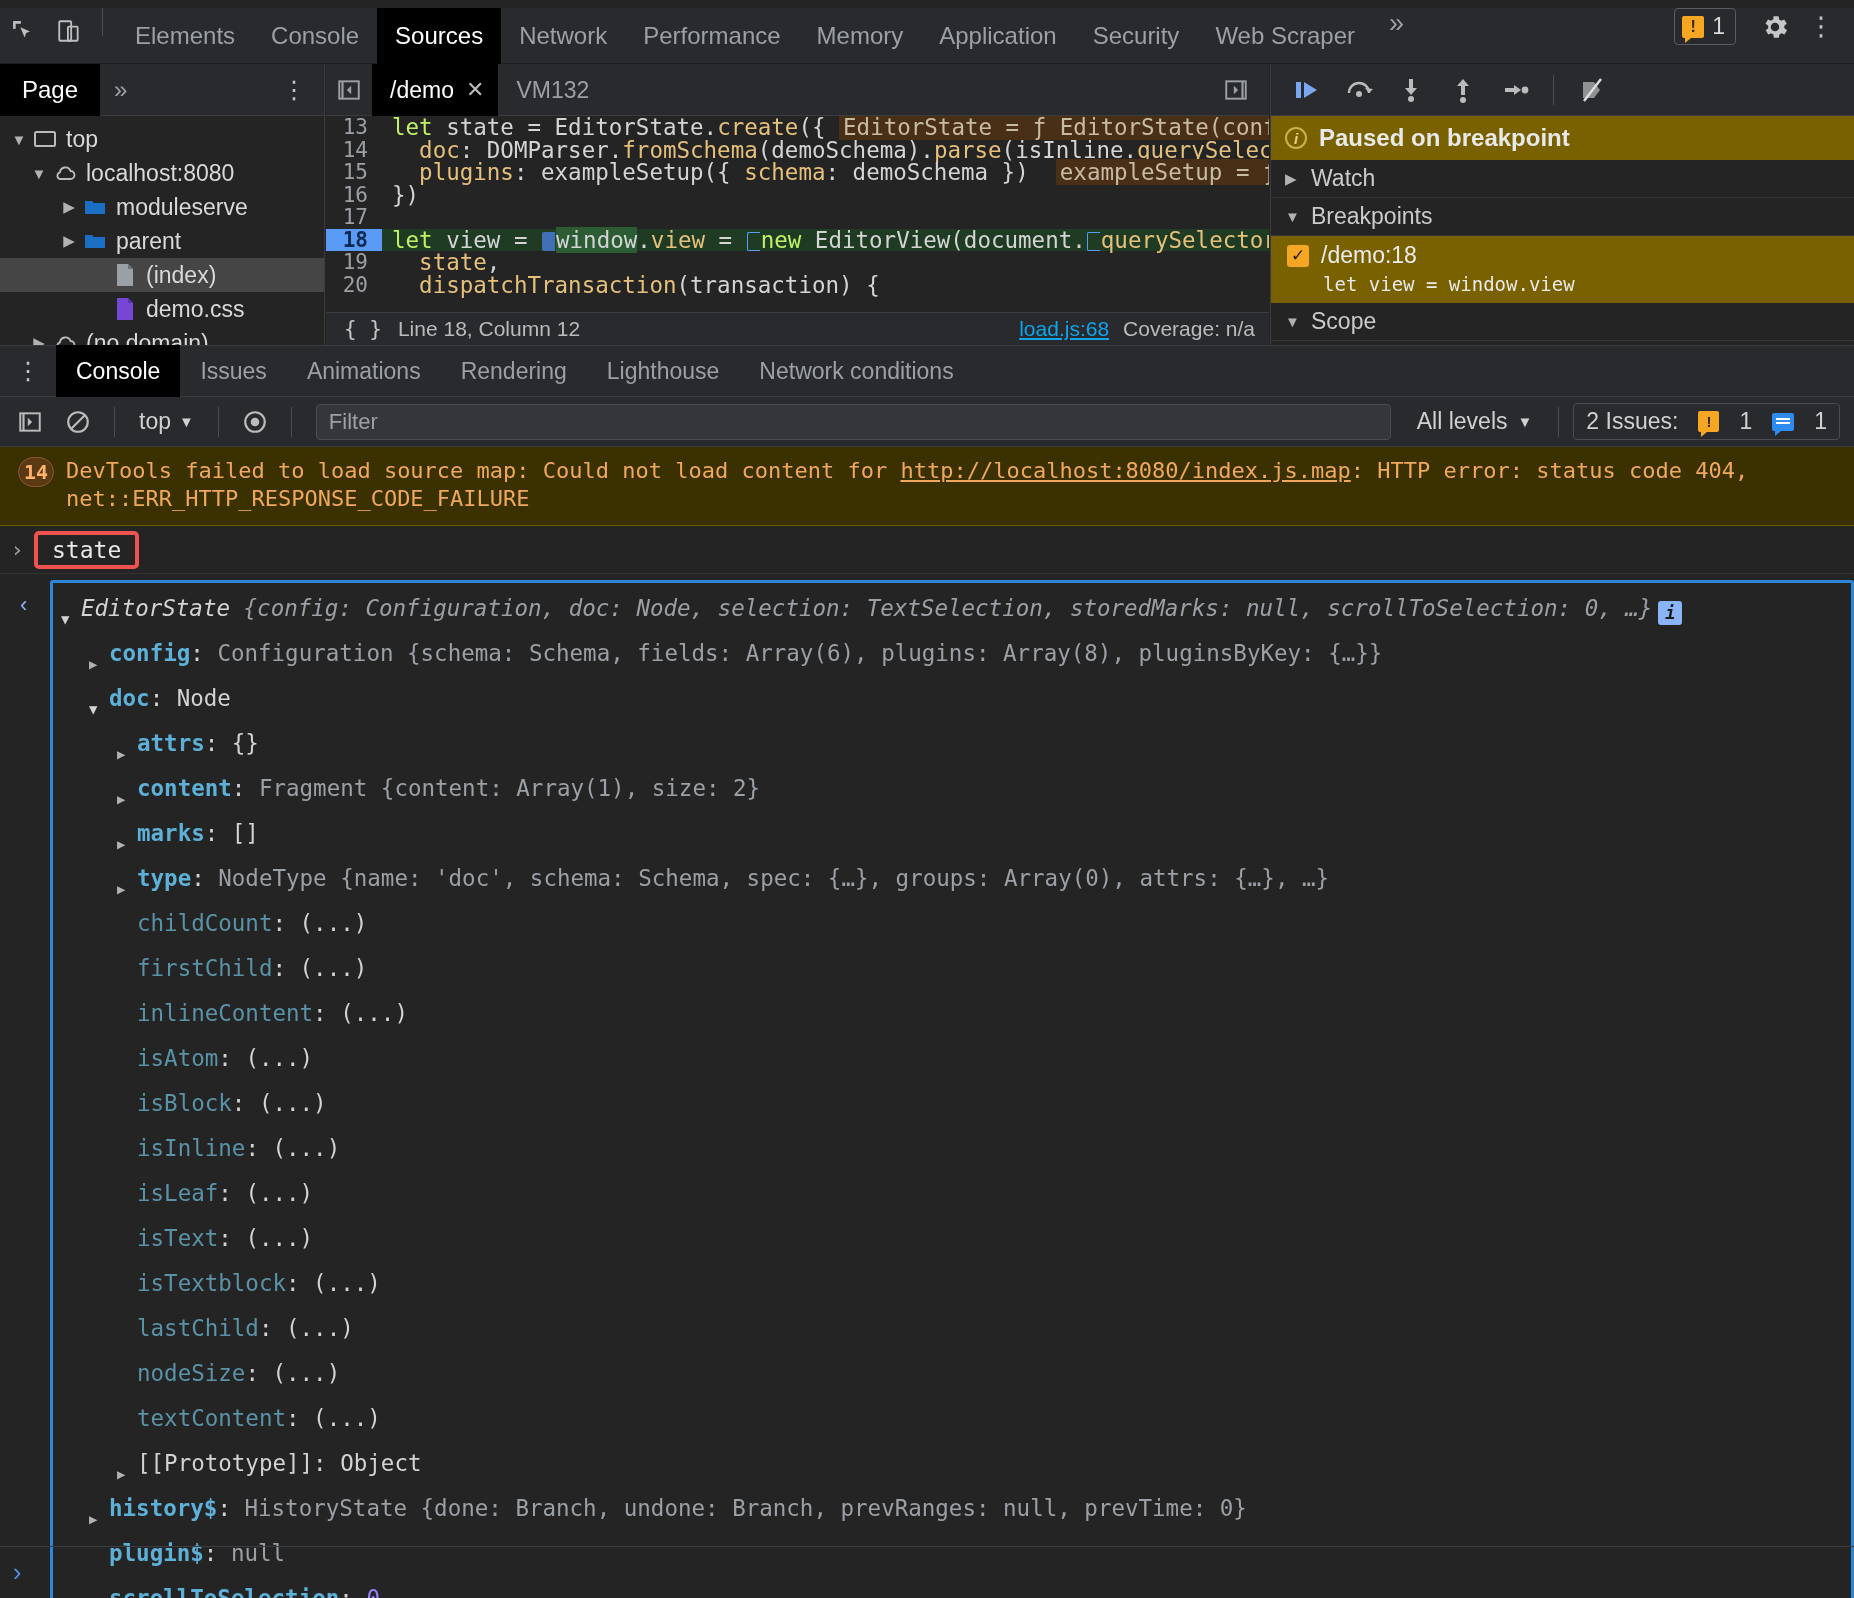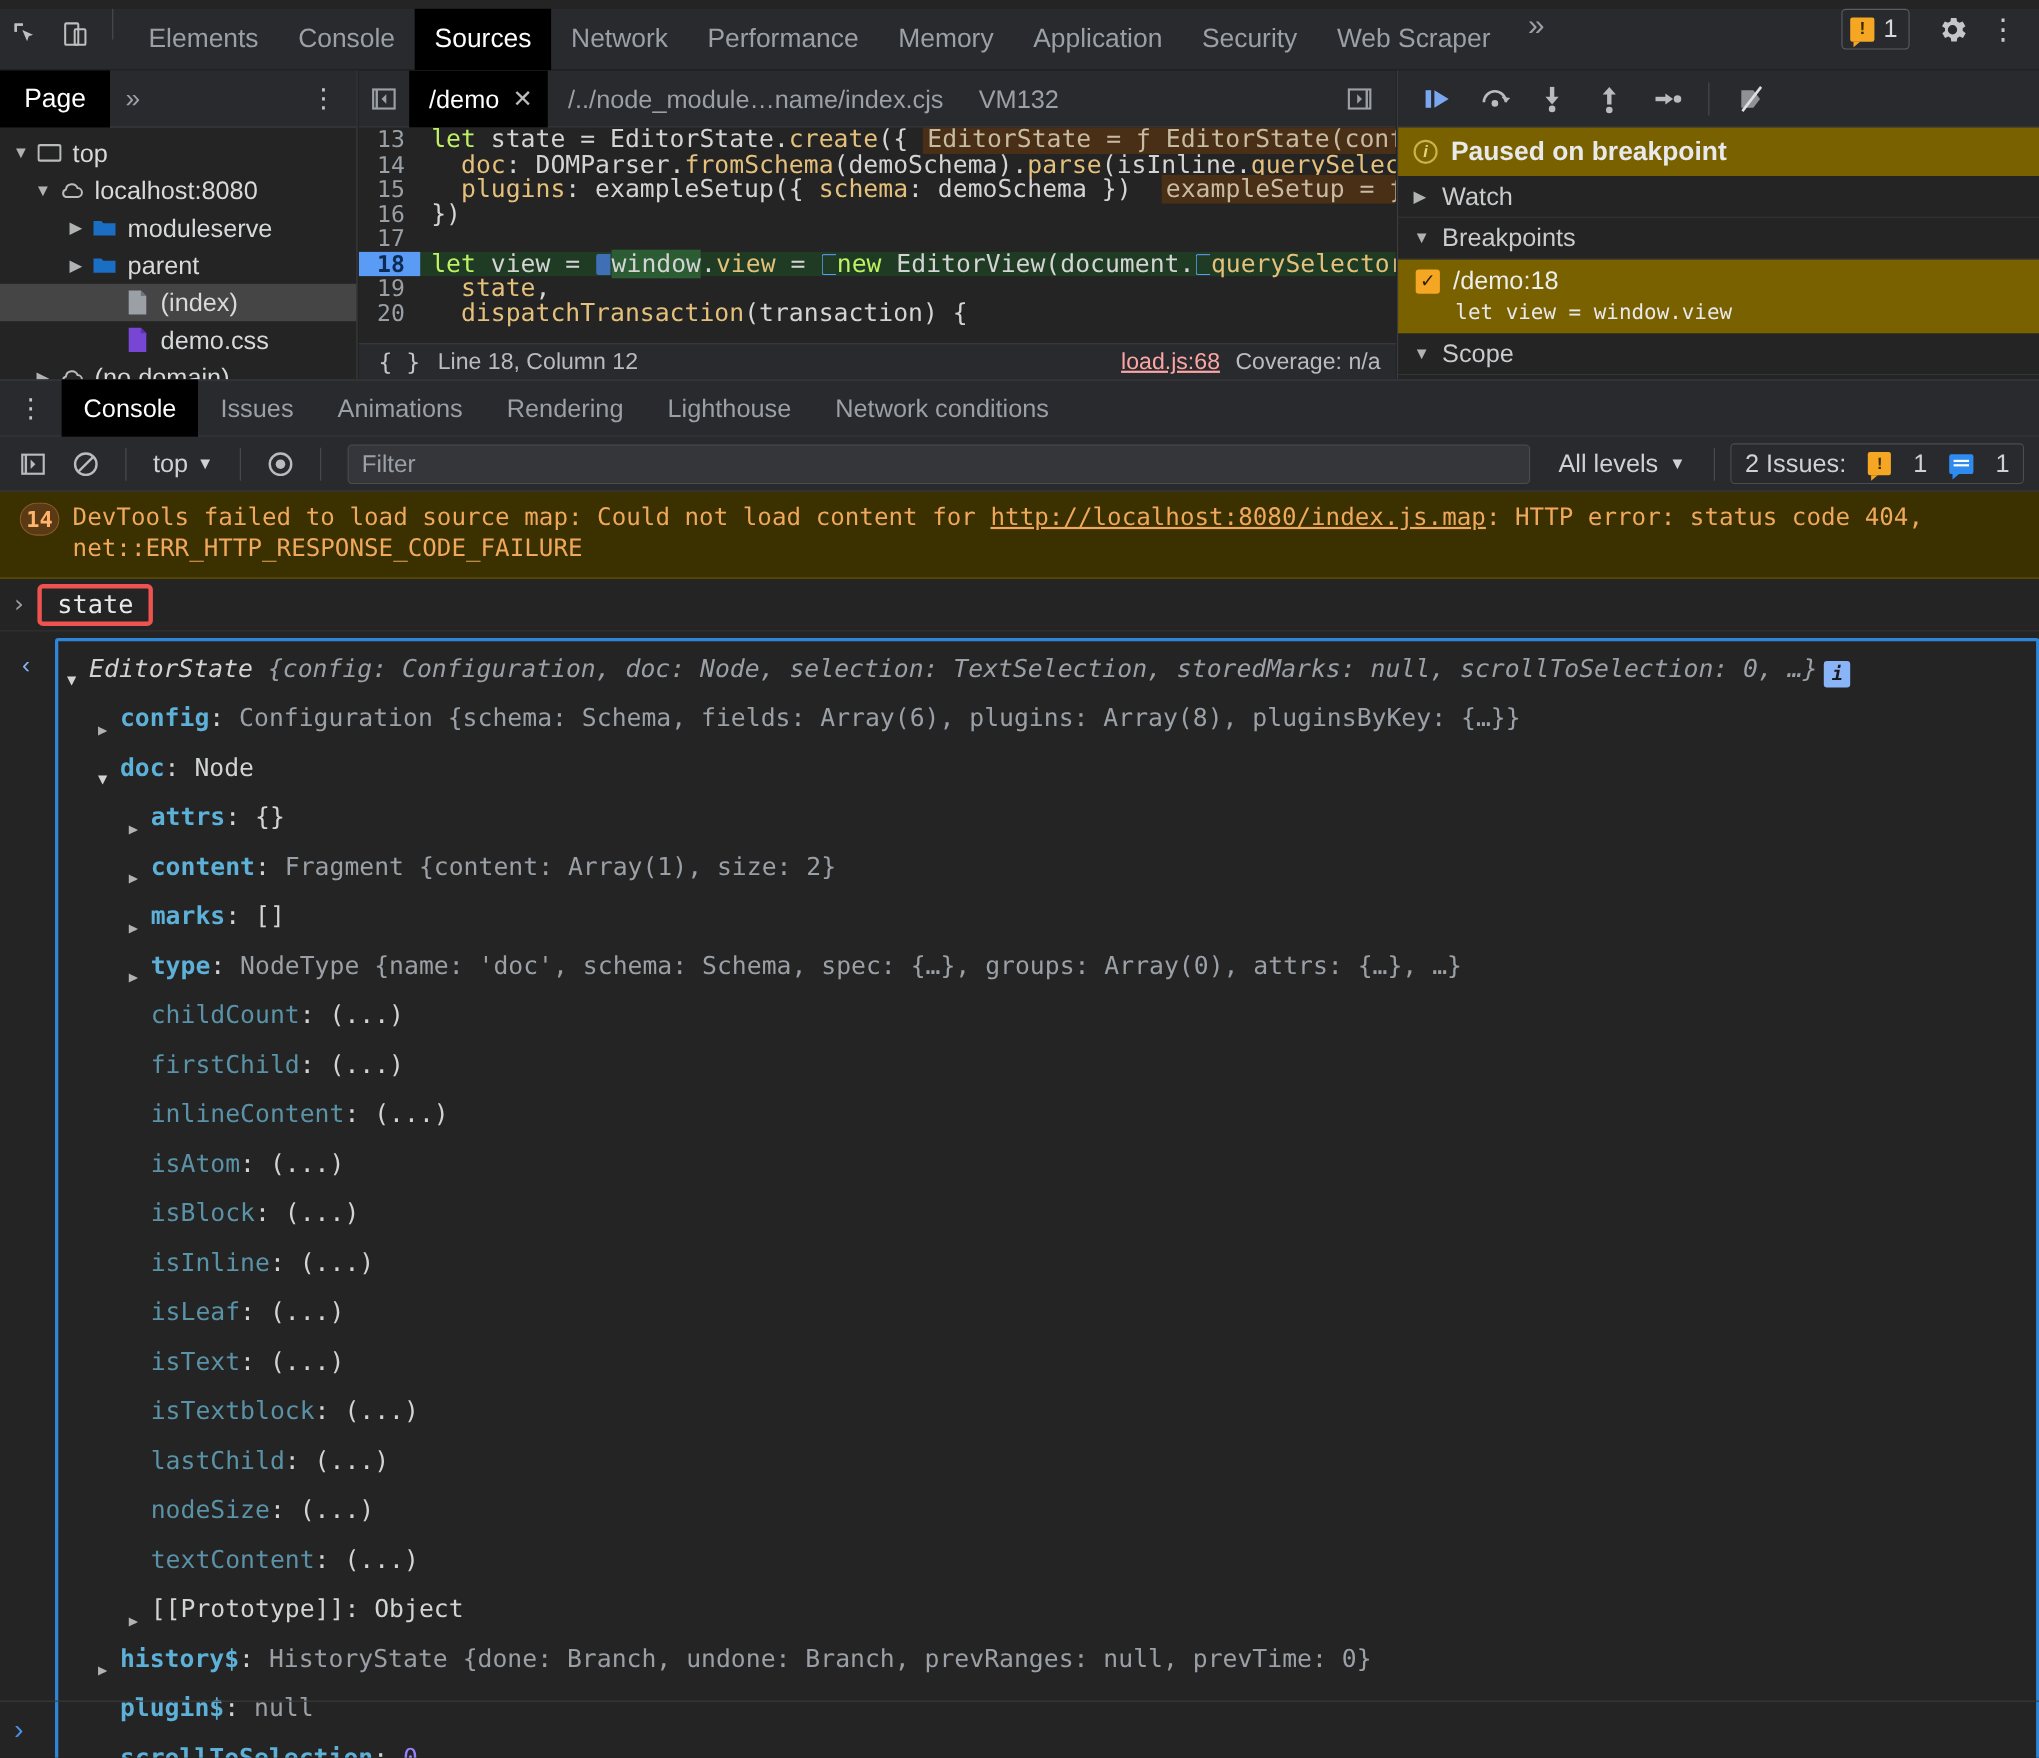--- a/index.html
+++ b/index.html
@@ -133,21 +133,21 @@
   .chip2 { background: transparent; border: 1px solid #5a9bf6; border-right: 0; }
   .sel-tok { background: #2b5c34; }
 
   .ed-status {
     position: absolute; bottom: 0; left: 0; width: 943px; height: 33px;
     background: #292a2d; border-top: 1px solid #3b3c3f;
     display: flex; align-items: center; font-size: 21px; color: #b9bbbd;
   }
   .ed-status .braces { padding: 0 16px 0 18px; color: #c4c6c8; font-family: "DejaVu Sans Mono", monospace; }
   .ed-status .right { margin-left: auto; padding-right: 14px; display: flex; gap: 14px; }
-  .link { color: #fca5a5; text-decoration: underline; cursor: pointer; }
+  .link { color: #0ea5e9; text-decoration: underline; cursor: pointer; }
 
   
   .dbg {
     position: absolute; left: 1270px; top: 0; width: 584px; height: 281px;
     background: #242424; border-left: 1px solid #3b3c3f;
   }
   .dbg-toolbar {
     height: 52px; background: #292a2d; border-bottom: 1px solid #3b3c3f;
     display: flex; align-items: center; padding-left: 12px; gap: 4px;
   }
@@ -421,23 +421,20 @@
               <rect x="3" y="4" width="18" height="16" fill="none" stroke="#9aa0a6" stroke-width="1.8"></rect>
               <path d="M14 8l-4 4 4 4z" fill="#9aa0a6"></path>
               <rect x="5" y="4" width="2" height="16" fill="#9aa0a6"></rect>
             </svg>
         </div>
         <div class="ed-tab active">
           <span>/demo</span>
           <span class="x">✕</span>
         </div>
         <div class="ed-tab inactive">
-          <span>/../node_module…name/index.cjs</span>
-        </div>
-        <div class="ed-tab inactive">
           <span>VM132</span>
         </div>
         <div class="ed-right">
           <div class="ed-panelbtn">
             <svg width="26" height="26" viewBox="0 0 24 24">
                 <rect x="3" y="4" width="18" height="16" fill="none" stroke="#9aa0a6" stroke-width="1.8"></rect>
                 <path d="M10 8l4 4-4 4z" fill="#9aa0a6"></path>
                 <rect x="17" y="4" width="2" height="16" fill="#9aa0a6"></rect>
               </svg>
           </div>

